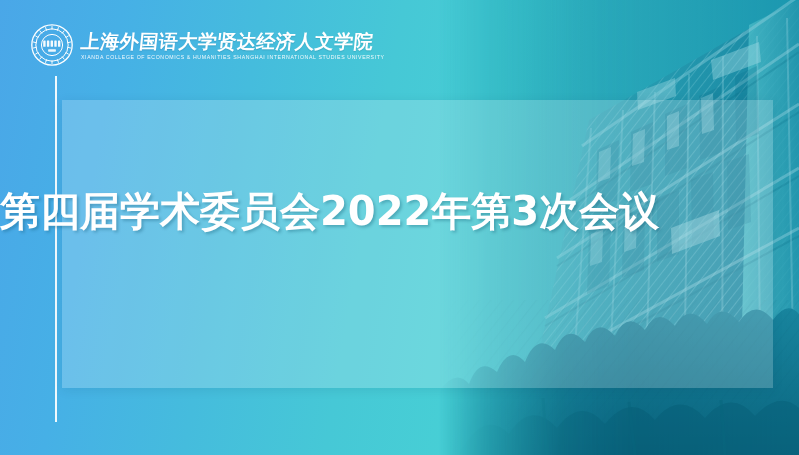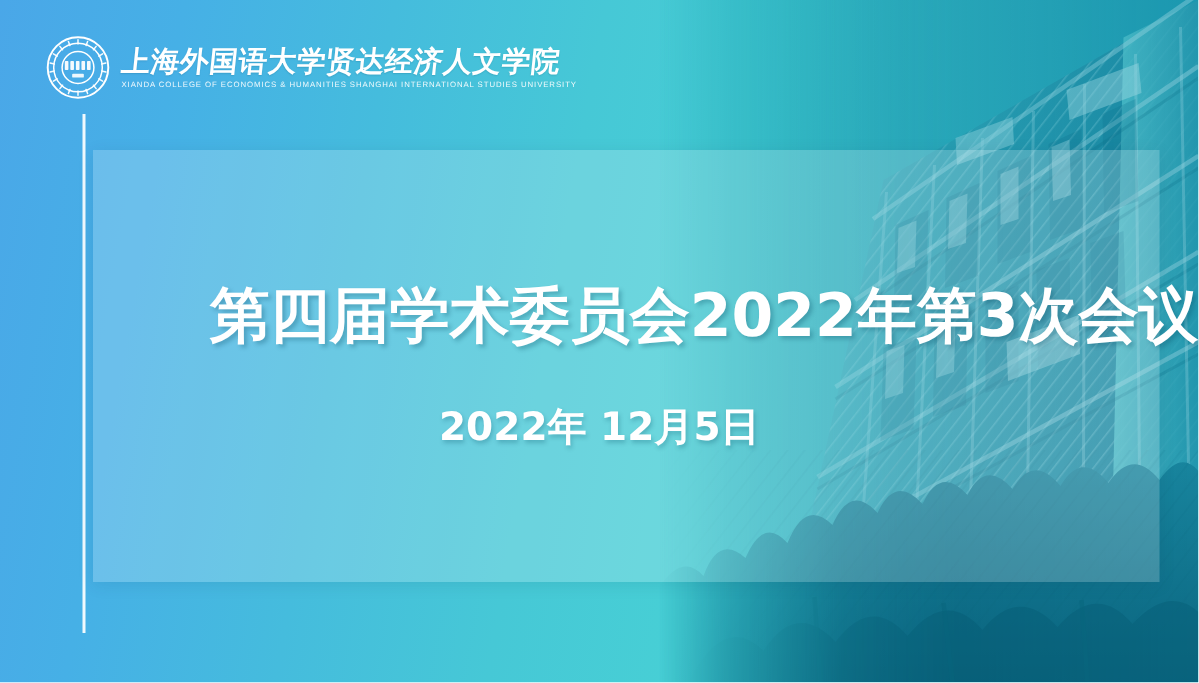--- a/index.html
+++ b/index.html
@@ -116,21 +116,21 @@
     color: rgba(255,255,255,.93);
     white-space: nowrap;
   }
 
   
   .headline {
     position: absolute;
     left: 0;
     right: 0;
     top: 186px;
-    text-align: right;
+    text-align: left;
     font-family: "DejaVu Sans", "Liberation Sans", sans-serif;
     font-size: 40px;
     line-height: 50px;
     font-weight: 700;
     letter-spacing: 0px;
     color: #ffffff;
     text-shadow: 2px 2px 3px rgba(0,70,95,.28);
     white-space: nowrap;
   }
   .date {
@@ -308,15 +308,14 @@
       </svg>
     </div>
     <div class="logo-text">
       <div class="logo-cn">上海外国语大学贤达经济人文学院</div>
       <div class="logo-en">XIANDA COLLEGE OF ECONOMICS &amp; HUMANITIES SHANGHAI INTERNATIONAL STUDIES UNIVERSITY</div>
     </div>
   </div>
 
   <div class="headline">第四届学术委员会2022年第3次会议</div>
 
-  <div class="date">2022年 12月5日</div>
 
 </div>
 
 </body></html>

